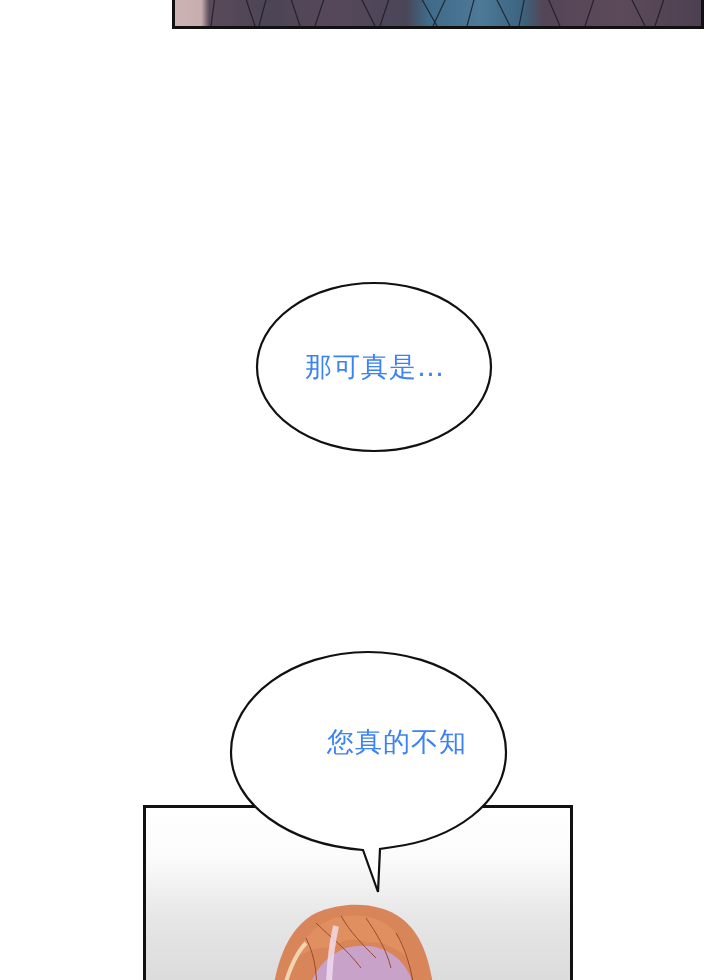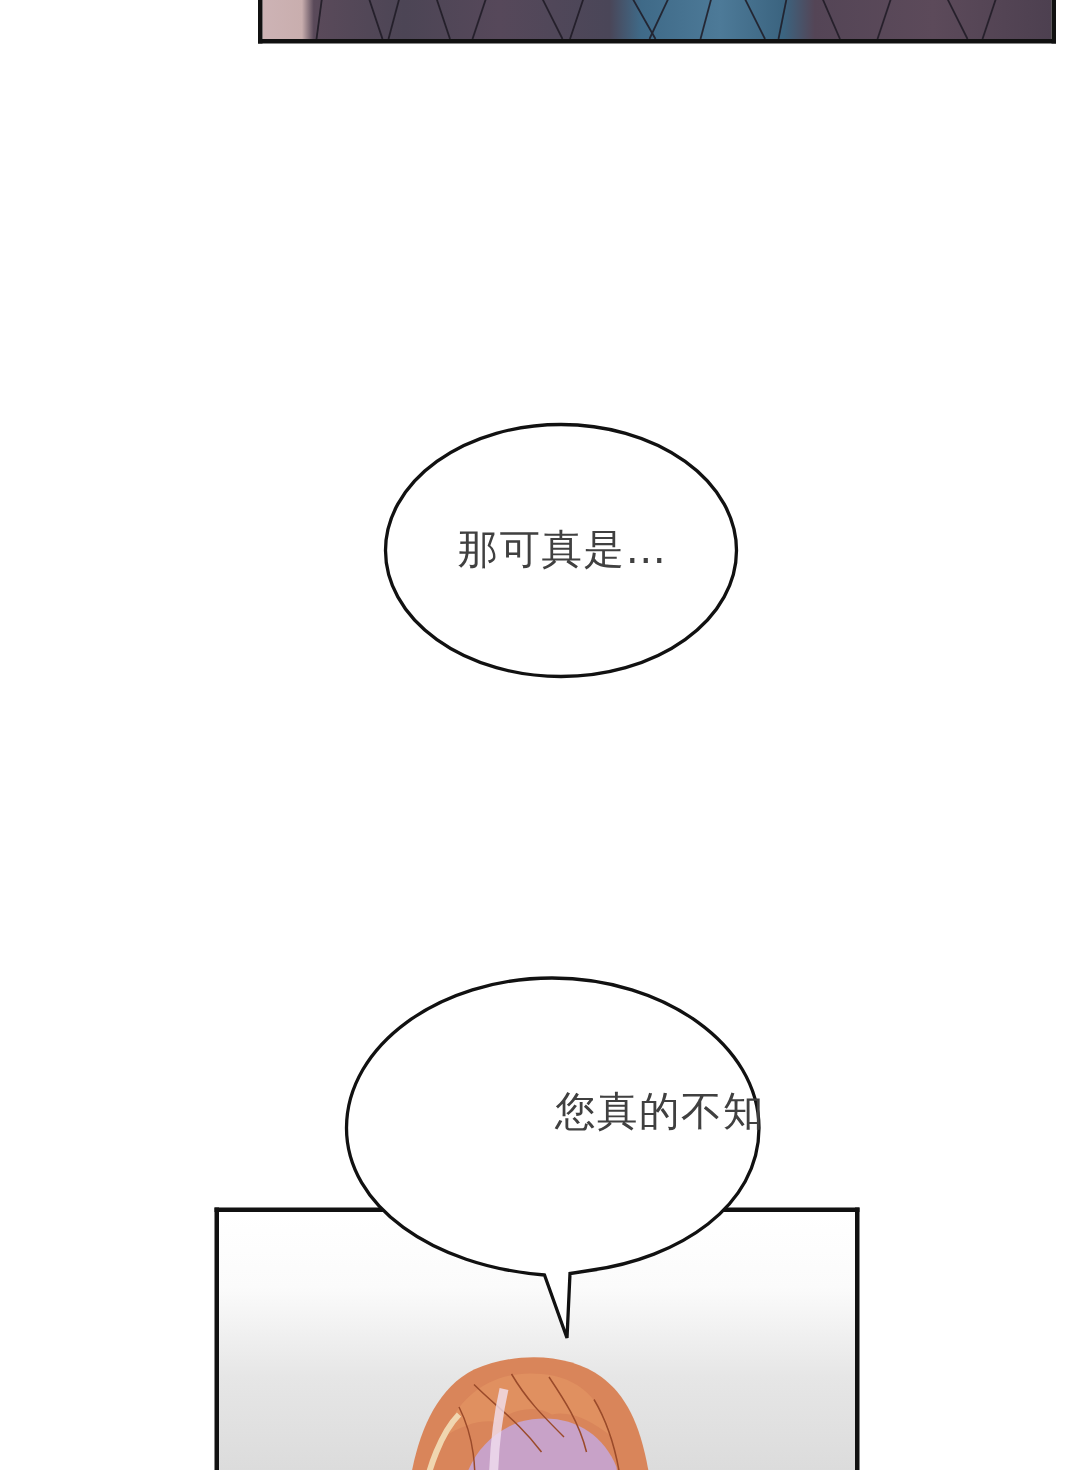--- a/index.html
+++ b/index.html
@@ -10,21 +10,21 @@
   }
   .panel-top {
     position: absolute; left: 172px; top: -4px; width: 526px; height: 30px;
     border: 3px solid #111; border-top: none;
     background: linear-gradient(90deg, #cdb3b5 0%, #c9aeae 5%, #5a4a5a 6.5%, #4c4555 18%, #56485a 30%, #4a4658 44%, #3f6a88 48%, #4d7a98 58%, #3b6480 66%, #544556 70%, #5c4a5a 85%, #4d4050 100%);
     overflow: hidden;
   }
   .panel-top svg { position: absolute; left: 0; top: 0; }
   .bubble { position: absolute; }
   .bubble-text {
-    position: absolute; color: #404040; font-size: 27px; line-height: 40px;
+    position: absolute; color: #3b82f6; font-size: 27px; line-height: 40px;
     text-align: center; letter-spacing: 1px;
   }
   .panel-bottom {
     position: absolute; left: 143px; top: 805px; width: 424px; height: 200px;
     border: 3px solid #111; border-bottom: none;
     background: linear-gradient(180deg, #ffffff 0%, #fbfbfb 25%, #e6e6e6 55%, #d7d7d7 100%);
     overflow: hidden;
   }
   .char { position: absolute; left: 0; top: 0; }
 </style>
@@ -87,15 +87,15 @@
 </div>
 
 <svg class="bubble" style="left:228px; top:649px;" width="282" height="250">
   <path d="M140 3
            C215 3 278 48 278 103
            C278 155 225 190 165 198
            L152 200 L150 243 L135 201
            C60 195 3 155 3 103
            C3 48 65 3 140 3 Z" fill="#ffffff" stroke="#111" stroke-width="2.2" stroke-linejoin="miter"></path>
 </svg>
-<div class="bubble-text" style="left:228px; top:722px; width:282px; text-align:right;">
+<div class="bubble-text" style="left:228px; top:722px; width:282px; text-align:center;">
   <div style="padding-left:56px;">您真的不知</div>
 </div>
 
 </body></html>

